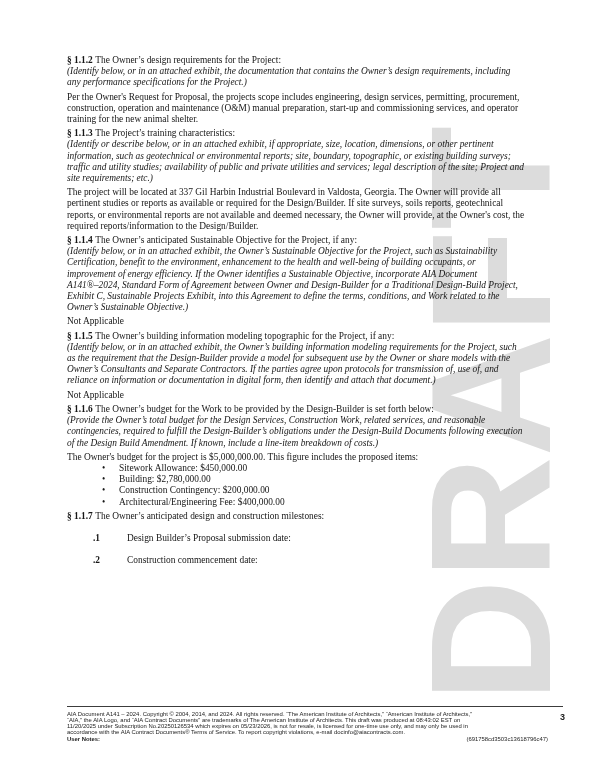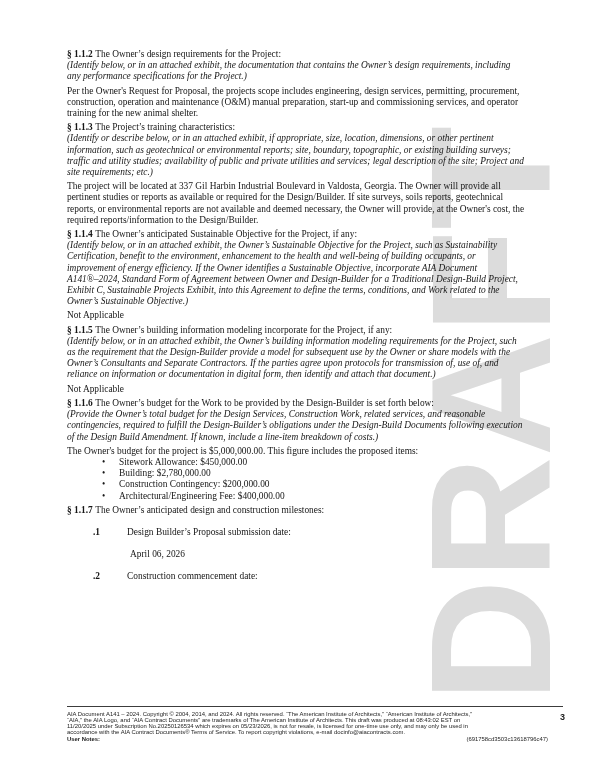--- a/index.html
+++ b/index.html
@@ -24,21 +24,21 @@
     color: #dcdcdc;
     text-align: center;
     transform: rotate(-90deg);
     z-index: 0;
     user-select: none;
     white-space: nowrap;
   }
 
   .content {
     position: absolute;
-    left: 67px; top: 49px;
+    left: 67px; top: 55px;
     width: 482px;
     z-index: 1;
     font-size: 9.4px;
     line-height: 11.2px;
   }
   .h { white-space: pre; }
   .h .num { font-weight: bold; margin-right: 2.5px; }
   .it { font-style: italic; white-space: pre; }
   .pre { white-space: pre; }
   .mt { margin-top: 3px; }
@@ -103,21 +103,21 @@
 
     <div class="h mt"><span class="num">§ 1.1.4</span><span>The Owner’s anticipated Sustainable Objective for the Project, if any:</span></div>
     <div class="it">(Identify below, or in an attached exhibit, the Owner’s Sustainable Objective for the Project, such as Sustainability
 Certification, benefit to the environment, enhancement to the health and well-being of building occupants, or
 improvement of energy efficiency. If the Owner identifies a Sustainable Objective, incorporate AIA Document
 A141®–2024, Standard Form of Agreement between Owner and Design-Builder for a Traditional Design-Build Project,
 Exhibit C, Sustainable Projects Exhibit, into this Agreement to define the terms, conditions, and Work related to the
 Owner’s Sustainable Objective.)</div>
     <div class="pre mt">Not Applicable</div>
 
-    <div class="h mt"><span class="num">§ 1.1.5</span><span>The Owner’s building information modeling incorporate for the Project, if any:</span></div>
+    <div class="h mt"><span class="num">§ 1.1.5</span><span>The Owner’s building information modeling topographic for the Project, if any:</span></div>
     <div class="it">(Identify below, or in an attached exhibit, the Owner’s building information modeling requirements for the Project, such
 as the requirement that the Design-Builder provide a model for subsequent use by the Owner or share models with the
 Owner’s Consultants and Separate Contractors. If the parties agree upon protocols for transmission of, use of, and
 reliance on information or documentation in digital form, then identify and attach that document.)</div>
     <div class="pre mt">Not Applicable</div>
 
     <div class="h mt"><span class="num">§ 1.1.6</span><span>The Owner’s budget for the Work to be provided by the Design-Builder is set forth below:</span></div>
     <div class="it">(Provide the Owner’s total budget for the Design Services, Construction Work, related services, and reasonable
 contingencies, required to fulfill the Design-Builder’s obligations under the Design-Build Documents following execution
 of the Design Build Amendment. If known, include a line-item breakdown of costs.)</div>
@@ -137,21 +137,20 @@
     <div class="bullet">
         <span class="dot">•</span>
         <span>Architectural/Engineering Fee: $400,000.00</span>
       </div>
 
     <div class="h mt"><span class="num">§ 1.1.7</span><span>The Owner’s anticipated design and construction milestones:</span></div>
     <div class="ms-row">
         <span class="ms-num">.1</span>
         <span>Design Builder’s Proposal submission date:</span>
       </div>
-    <div class="ms-date">April 06, 2026</div>
     <div class="ms-row">
         <span class="ms-num">.2</span>
         <span>Construction commencement date:</span>
       </div>
 
   </div>
 
   <div class="footer">
     <div class="footer-rule"></div>
     <div class="footer-line">AIA Document A141 – 2024. Copyright © 2004, 2014, and 2024. All rights reserved. “The American Institute of Architects,” “American Institute of Architects,”</div>

